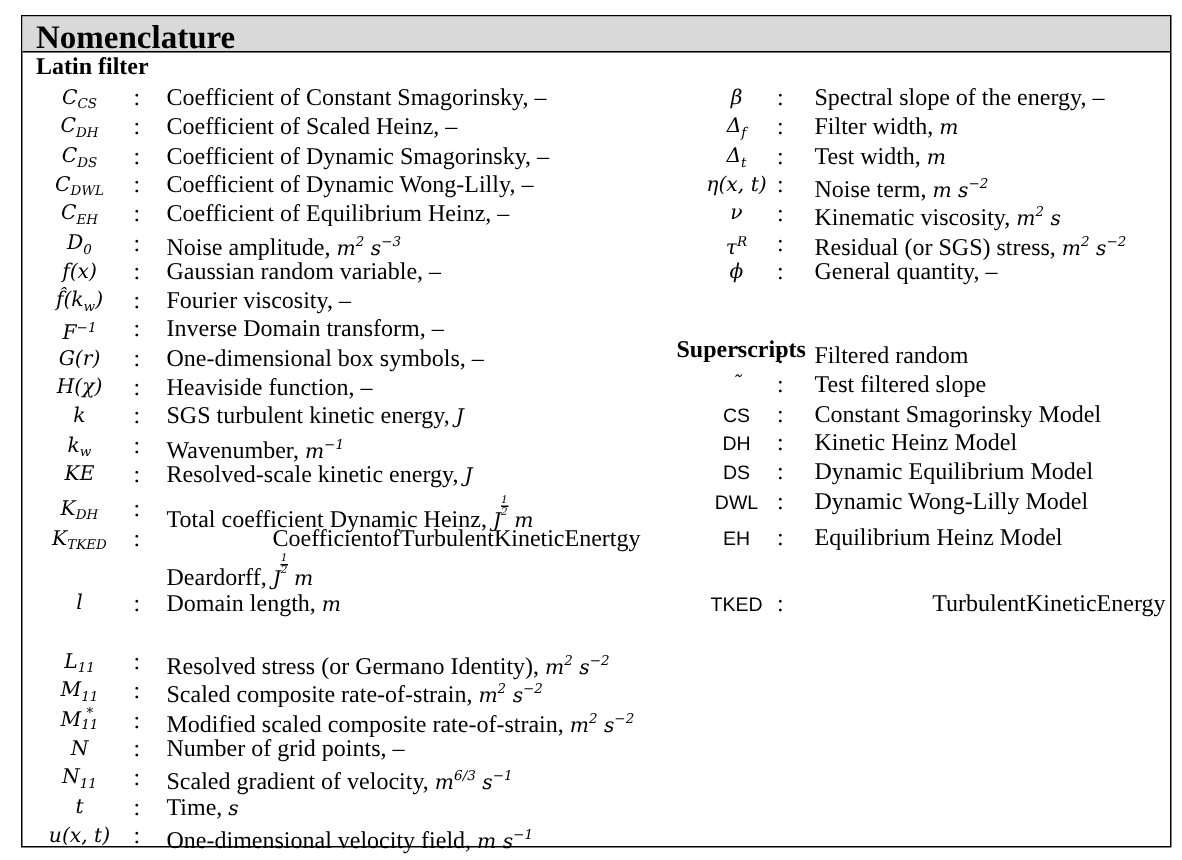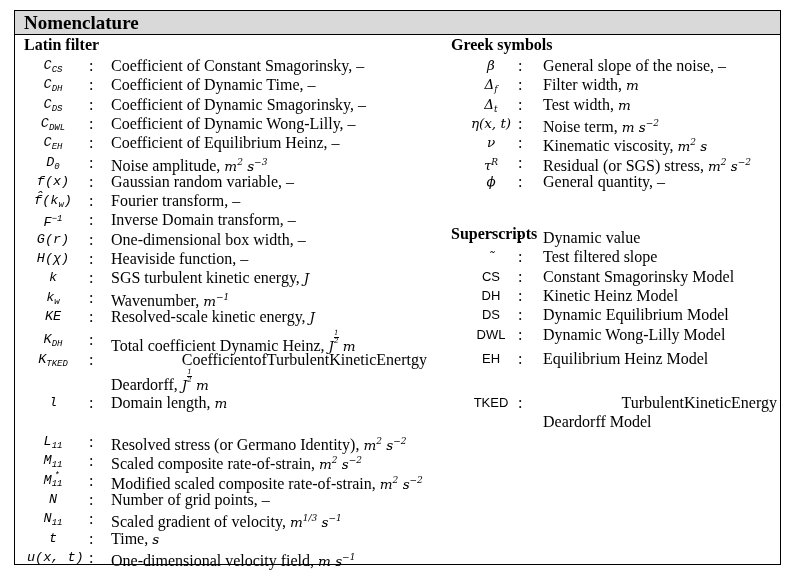--- a/index.html
+++ b/index.html
@@ -2,65 +2,64 @@
 <html><head>
 <meta charset="utf-8">
 <style>
   html, body { margin: 0; padding: 0; background: #ffffff; }
   body { width: 788px; height: 573px; position: relative; overflow: hidden;
          font-family: "Liberation Serif", serif; color: #000; }
   .box { position: absolute; left: 14px; top: 10px; width: 767px; height: 555px;
          border: 1px solid #000; box-sizing: border-box; }
   .header { position: absolute; left: 0; top: 0; right: 0; height: 24px;
             background: #d9d9d9; border-bottom: 1px solid #000; box-sizing: border-box; }
-  .header-title { position: absolute; left: 9px; top: 1px; font-size: 19px; font-weight: bold; text-align: right; }
+  .header-title { position: absolute; left: 9px; top: 1px; font-size: 22px; font-weight: bold; text-align: right; }
   .section-title { position: absolute; font-size: 16px; font-weight: bold; }
   .row { position: absolute; height: 19px; font-size: 16px; line-height: 19px; white-space: nowrap; }
   .sym { position: absolute; text-align: center; font-style: italic; font-family: "DejaVu Serif", serif; font-size: 13.5px; }
   .sym.upright { font-style: normal; font-family: "Liberation Sans", sans-serif; font-size: 13px; }
   .sym sub, .sym sup { font-size: 9px; }
   .sym sub { vertical-align: -3px; }
   .sym sup { vertical-align: 5px; }
   .colon { position: absolute; }
   .desc { position: absolute; }
   .desc .unit { font-style: italic; font-family: "DejaVu Serif", serif; font-size: 13.5px; }
   .desc .unit sup { font-size: 9px; vertical-align: 6px; }
   .frac { display: inline-block; position: relative; font-size: 7px; vertical-align: 8px; line-height: 7px; text-align: center; }
   
-  .L .sym { left: 0; width: 52px; font-family: Liberation Mono, monospace; }
+  .L .sym { left: 0; width: 52px; }
   .L .colon { left: 62px; }
   .L .desc { left: 84px; }
   .L.row { left: 12px; }
   
   .R.row { left: 436px; }
   .R .sym { left: 0; width: 80px; }
   .R .colon { left: 67px; }
   .R .desc { left: 92px; }
   .justify { display: flex; justify-content: flex-end; width: 234px; }
 </style>
 </head>
 <body>
 
 <div class="box">
   <div class="header">
     <span class="header-title">Nomenclature</span>
   </div>
   <div class="section-title" style="left:9px; top:25px;">Latin filter</div>
-  <div class="section-title" style="left:436px; top:25px;">Greek symbols</div>
   <div class="section-title" style="left:436px; top:214px;">Superscripts</div>
   <div id="latin-list">
       <div class="row L" style="top: 45px;">
         <span class="sym">C<sub>CS</sub></span>
         <span class="colon">:</span>
         <span class="desc">Coefficient of Constant Smagorinsky, –</span>
       </div>
       <div class="row L" style="top: 64.3px;">
         <span class="sym">C<sub>DH</sub></span>
         <span class="colon">:</span>
-        <span class="desc">Coefficient of Dynamic Time, –</span>
+        <span class="desc">Coefficient of Scaled Heinz, –</span>
       </div>
       <div class="row L" style="top: 83.6px;">
         <span class="sym">C<sub>DS</sub></span>
         <span class="colon">:</span>
         <span class="desc">Coefficient of Dynamic Smagorinsky, –</span>
       </div>
       <div class="row L" style="top: 102.9px;">
         <span class="sym">C<sub>DWL</sub></span>
         <span class="colon">:</span>
         <span class="desc">Coefficient of Dynamic Wong-Lilly, –</span>
@@ -76,31 +75,31 @@
         <span class="desc">Noise amplitude, <span class="unit">m<sup>2</sup> s<sup>−3</sup></span></span>
       </div>
       <div class="row L" style="top: 160.8px;">
         <span class="sym">f(x)</span>
         <span class="colon">:</span>
         <span class="desc">Gaussian random variable, –</span>
       </div>
       <div class="row L" style="top: 180.1px;">
         <span class="sym">f̂(k<sub>w</sub>)</span>
         <span class="colon">:</span>
-        <span class="desc">Fourier transform, –</span>
+        <span class="desc">Fourier viscosity, –</span>
       </div>
       <div class="row L" style="top: 199.4px;">
         <span class="sym">F<sup>−1</sup></span>
         <span class="colon">:</span>
         <span class="desc">Inverse Domain transform, –</span>
       </div>
       <div class="row L" style="top: 218.7px;">
         <span class="sym">G(r)</span>
         <span class="colon">:</span>
-        <span class="desc">One-dimensional box width, –</span>
+        <span class="desc">One-dimensional box symbols, –</span>
       </div>
       <div class="row L" style="top: 238px;">
         <span class="sym">H(χ)</span>
         <span class="colon">:</span>
         <span class="desc">Heaviside function, –</span>
       </div>
       <div class="row L" style="top: 257.3px;">
         <span class="sym">k</span>
         <span class="colon">:</span>
         <span class="desc">SGS turbulent kinetic energy, <span class="unit">J</span></span>
@@ -155,38 +154,38 @@
         <span class="desc">Modified scaled composite rate-of-strain, <span class="unit">m<sup>2</sup> s<sup>−2</sup></span></span>
       </div>
       <div class="row L" style="top: 478.9px;">
         <span class="sym">N</span>
         <span class="colon">:</span>
         <span class="desc">Number of grid points, –</span>
       </div>
       <div class="row L" style="top: 498.2px;">
         <span class="sym">N<sub>11</sub></span>
         <span class="colon">:</span>
-        <span class="desc">Scaled gradient of velocity, <span class="unit">m<sup>1/3</sup> s<sup>−1</sup></span></span>
+        <span class="desc">Scaled gradient of velocity, <span class="unit">m<sup>6/3</sup> s<sup>−1</sup></span></span>
       </div>
       <div class="row L" style="top: 517.5px;">
         <span class="sym">t</span>
         <span class="colon">:</span>
         <span class="desc">Time, <span class="unit">s</span></span>
       </div>
       <div class="row L" style="top: 536.8px;">
         <span class="sym">u(x, t)</span>
         <span class="colon">:</span>
         <span class="desc">One-dimensional velocity field, <span class="unit">m s<sup>−1</sup></span></span>
       </div>
     </div>
   <div id="greek-list">
       <div class="row R" style="top: 45px;">
         <span class="sym">β</span>
         <span class="colon">:</span>
-        <span class="desc">General slope of the noise, –</span>
+        <span class="desc">Spectral slope of the energy, –</span>
       </div>
       <div class="row R" style="top: 64.3px;">
         <span class="sym">Δ<sub>f</sub></span>
         <span class="colon">:</span>
         <span class="desc">Filter width, <span class="unit">m</span></span>
       </div>
       <div class="row R" style="top: 83.6px;">
         <span class="sym">Δ<sub>t</sub></span>
         <span class="colon">:</span>
         <span class="desc">Test width, <span class="unit">m</span></span>
@@ -209,21 +208,21 @@
       <div class="row R" style="top: 160.8px;">
         <span class="sym">ϕ</span>
         <span class="colon">:</span>
         <span class="desc">General quantity, –</span>
       </div>
     </div>
   <div id="sup-list">
       <div class="row R" style="top: 217px;">
         <span class="sym">¯</span>
         <span class="colon">:</span>
-        <span class="desc">Dynamic value</span>
+        <span class="desc">Filtered random</span>
       </div>
       <div class="row R" style="top: 236px;">
         <span class="sym">˜</span>
         <span class="colon">:</span>
         <span class="desc">Test filtered slope</span>
       </div>
       <div class="row R" style="top: 256px;">
         <span class="sym upright">CS</span>
         <span class="colon">:</span>
         <span class="desc">Constant Smagorinsky Model</span>
@@ -250,17 +249,16 @@
       </div>
       <div class="row R" style="top: 382px;">
         <span class="sym upright">TKED</span>
         <span class="colon">:</span>
         <span class="desc" style="white-space: nowrap;">
           <span class="justify" style="width: 234px;">
             <span>Turbulent</span>
             <span>Kinetic</span>
             <span>Energy</span>
           </span>
-          <div>Deardorff Model</div>
         </span>
       </div>
     </div>
 </div>
 
 </body></html>

